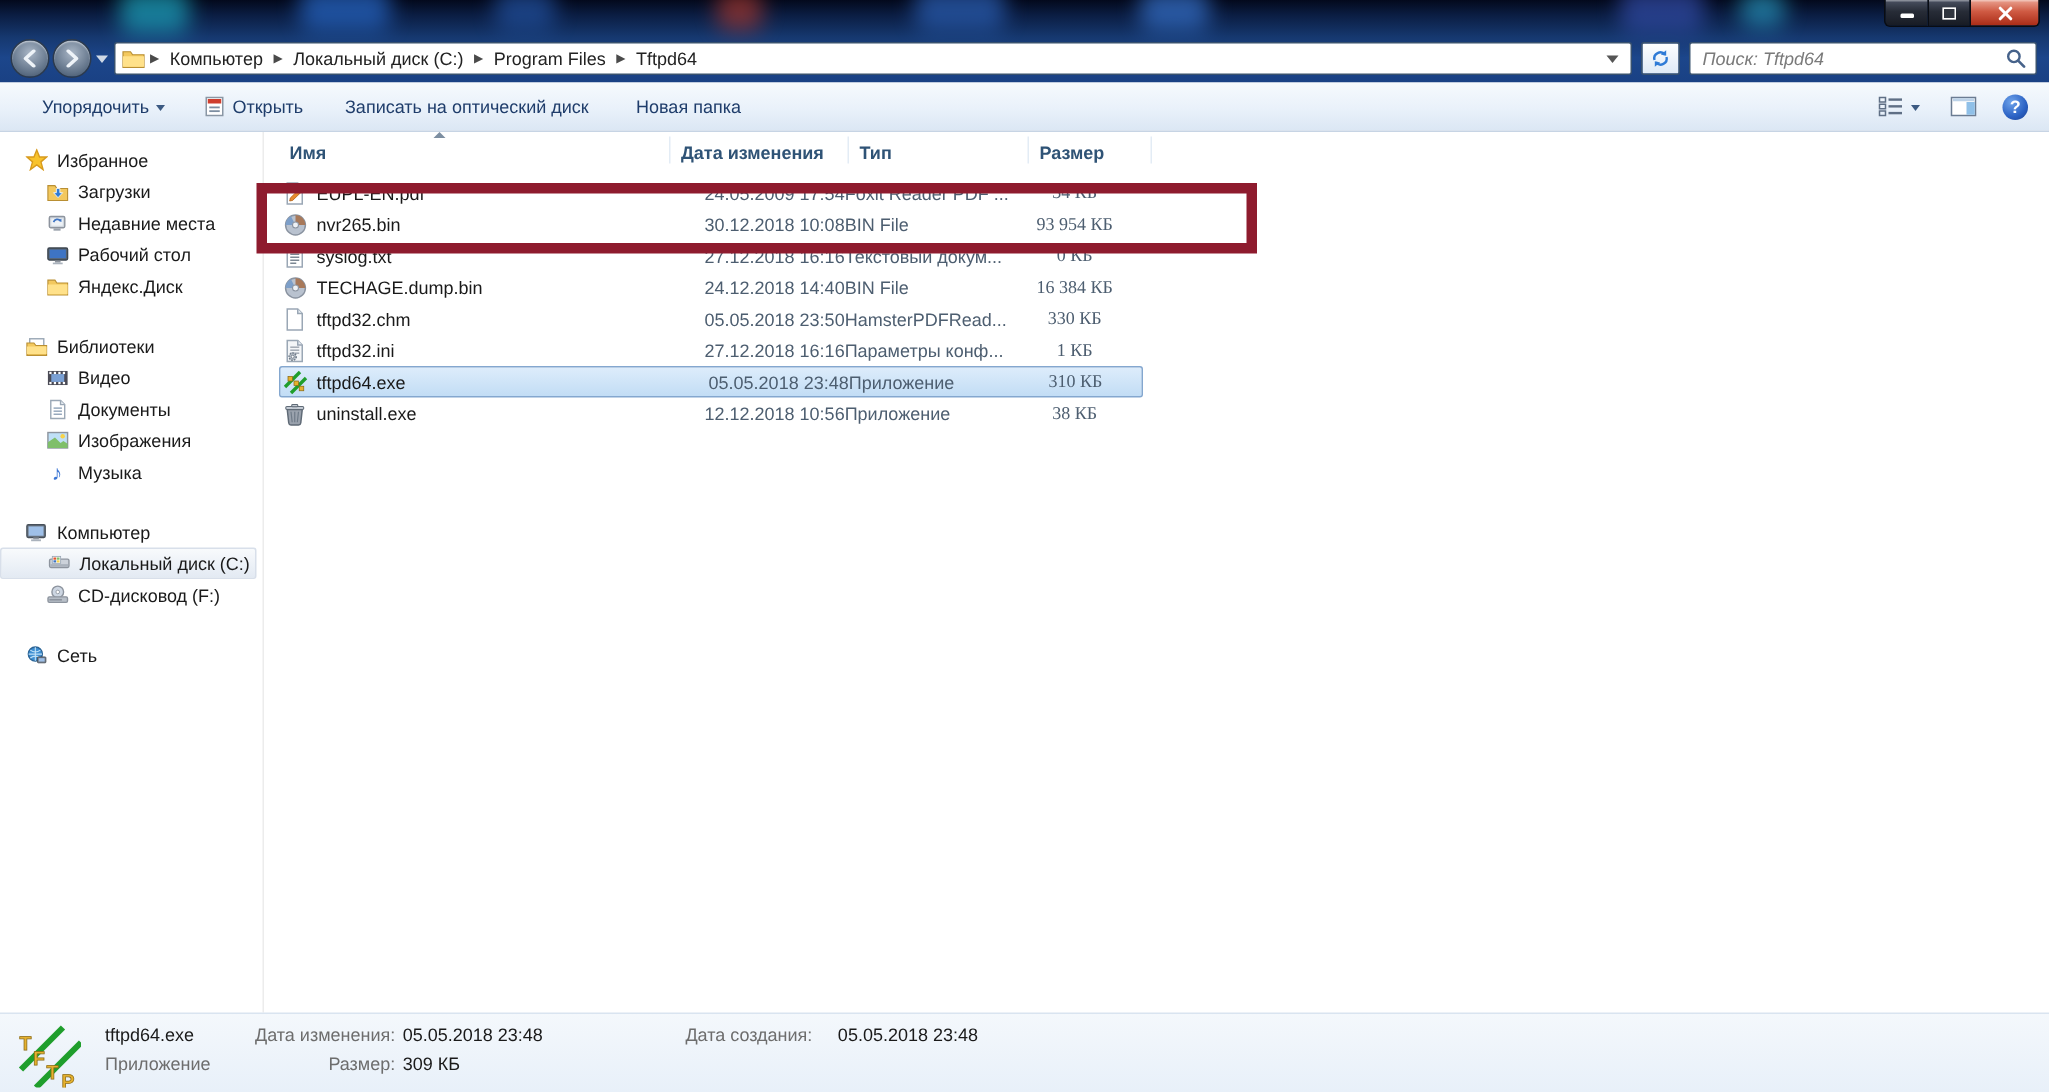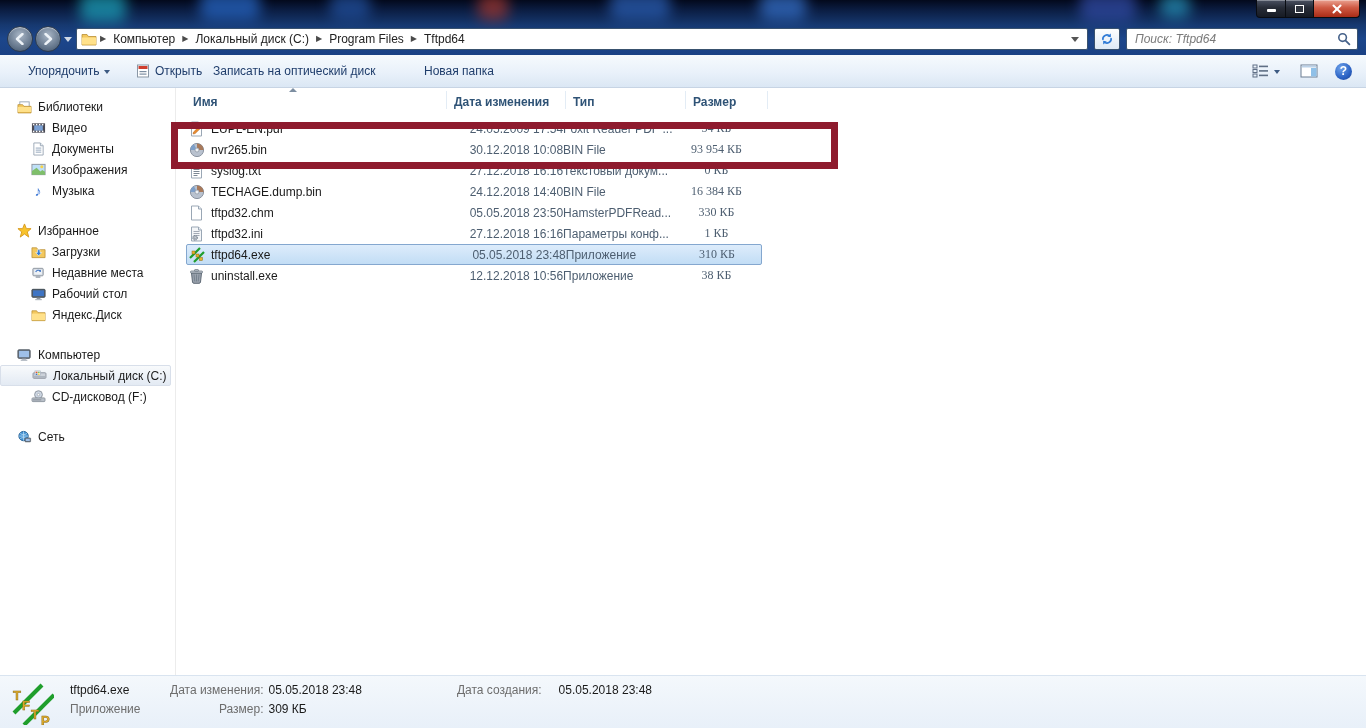--- a/index.html
+++ b/index.html
@@ -183,21 +183,21 @@
       <span class="tb-icon">
         <svg width="14" height="14" viewBox="0 0 14 14">
           <rect x="1.5" y="1" width="11" height="12" fill="#fff" stroke="#8a97a5"></rect>
           <rect x="2.5" y="2" width="9" height="3" fill="#cf3e2e"></rect>
           <rect x="3.5" y="7" width="7" height="1.2" fill="#7d8ea1"></rect>
           <rect x="3.5" y="9.5" width="7" height="1.2" fill="#7d8ea1"></rect>
         </svg>
       </span>
       <span>Открыть</span>
     </div>
-    <div class="tb-item" style="left:213px;">
+    <div class="tb-item" style="left:230px;">
       <span>Записать на оптический диск</span>
     </div>
     <div class="tb-item" style="left:424px;">
       <span>Новая папка</span>
     </div>
 
     <div class="tb-item" style="right:86px;">
       <svg width="17" height="14" viewBox="0 0 17 14">
         <rect x="1" y="1" width="4" height="3" fill="none" stroke="#5f6f85"></rect>
         <rect x="7" y="1.6" width="9" height="1.6" fill="#5f6f85"></rect>
@@ -218,20 +218,72 @@
     <div class="tb-item" style="right:14px;">
       <span style="width:17px;height:17px;border-radius:50%;background:radial-gradient(circle at 35% 30%,#6da2ea,#2b62c4 60%,#1b3f8e);color:#fff;font-weight:bold;font-size:12px;display:flex;align-items:center;justify-content:center;">?</span>
     </div>
   </div>
 
   <div class="sidebar">
 
     <div class="sec">
       <div class="side-row head">
         <span class="ic">
+          <svg width="15" height="15" viewBox="0 0 16 16">
+              <polygon points="8,1 10,6 15,6 11,9.5 12.5,15 8,11.7 3.5,15 5,9.5 1,6 6,6" fill="#f8c32c" stroke="#d89b1e"></polygon>
+            </svg>
+        </span>
+        <span class="lbl">Избранное</span>
+      </div>
+      <div class="side-row child">
+        <span class="ic">
+          <svg width="15" height="14" viewBox="0 0 16 14">
+              <path d="M1 2.5h5l1.4 2H15v8.5H1z" fill="#f3c85e" stroke="#b98f33" stroke-width=".8"></path>
+              <polygon points="7,4.5 9.5,4.5 9.5,7.5 11.5,7.5 8.2,11 5,7.5 7,7.5" fill="#2f7bd6" stroke="#fff" stroke-width=".6"></polygon>
+            </svg>
+        </span>
+        <span class="lbl">Загрузки</span>
+      </div>
+      <div class="side-row child">
+        <span class="ic">
+          <svg width="15" height="14" viewBox="0 0 16 14">
+              <rect x="2" y="2" width="11" height="8" rx="1" fill="#cfd6de" stroke="#8d949e"></rect>
+              <rect x="3.4" y="3.4" width="8.2" height="5.2" fill="#eef2f6"></rect>
+              <rect x="5" y="10.5" width="5" height="1.6" fill="#9aa2ad"></rect>
+              <path d="M5 6 a3 3 0 0 1 5 -1" stroke="#3e74c4" fill="none" stroke-width="1.2"></path>
+              <polygon points="10.6,3.6 10.6,6 8.4,5 " fill="#3e74c4"></polygon>
+            </svg>
+        </span>
+        <span class="lbl">Недавние места</span>
+      </div>
+      <div class="side-row child">
+        <span class="ic">
+          <svg width="15" height="14" viewBox="0 0 16 14">
+              <rect x="1" y="2" width="14" height="8.5" rx="1" fill="#5a6673" stroke="#3c454f"></rect>
+              <rect x="2.2" y="3.2" width="11.6" height="6" fill="#3e74c4"></rect>
+              <rect x="6" y="11" width="4" height="1.4" fill="#8d949e"></rect>
+              <rect x="4.5" y="12.4" width="7" height="1.2" fill="#aab2bc"></rect>
+            </svg>
+        </span>
+        <span class="lbl">Рабочий стол</span>
+      </div>
+      <div class="side-row child">
+        <span class="ic">
+          <svg width="15" height="14" viewBox="0 0 16 14">
+              <path d="M1 2.5h5l1.4 2H15v8.5H1z" fill="#f3c85e" stroke="#b98f33" stroke-width=".8"></path>
+              <path d="M1 5.5h14v7H1z" fill="#ffe18a"></path>
+            </svg>
+        </span>
+        <span class="lbl">Яндекс.Диск</span>
+      </div>
+    </div>
+
+    <div class="sec">
+      <div class="side-row head">
+        <span class="ic">
           <svg width="15" height="14" viewBox="0 0 16 14">
               <rect x="3" y="1.5" width="10" height="7" fill="#fff" stroke="#9aa7b5"></rect>
               <path d="M1 4.5h5l1.4 1.8H15v7H1z" fill="#f3c85e" stroke="#b98f33" stroke-width=".8"></path>
               <path d="M1 7h14v5.3H1z" fill="#ffe18a"></path>
             </svg>
         </span>
         <span class="lbl">Библиотеки</span>
       </div>
       <div class="side-row child">
         <span class="ic">
@@ -268,72 +320,20 @@
               <rect x="1" y="1" width="14" height="11" fill="#bfe0f7" stroke="#8d949e"></rect>
               <path d="M1 8 L6 4.5 L10 8.5 L12 7 L15 9 L15 12 L1 12 Z" fill="#7fbf6a"></path>
               <circle cx="11.5" cy="3.6" r="1.6" fill="#f7d249"></circle>
             </svg>
         </span>
         <span class="lbl">Изображения</span>
       </div>
       <div class="side-row child">
         <span class="ic" style="color:#3a75d4;font-size:14px;font-weight:bold;">♪</span>
         <span class="lbl">Музыка</span>
-      </div>
-    </div>
-
-    <div class="sec">
-      <div class="side-row head">
-        <span class="ic">
-          <svg width="15" height="15" viewBox="0 0 16 16">
-              <polygon points="8,1 10,6 15,6 11,9.5 12.5,15 8,11.7 3.5,15 5,9.5 1,6 6,6" fill="#f8c32c" stroke="#d89b1e"></polygon>
-            </svg>
-        </span>
-        <span class="lbl">Избранное</span>
-      </div>
-      <div class="side-row child">
-        <span class="ic">
-          <svg width="15" height="14" viewBox="0 0 16 14">
-              <path d="M1 2.5h5l1.4 2H15v8.5H1z" fill="#f3c85e" stroke="#b98f33" stroke-width=".8"></path>
-              <polygon points="7,4.5 9.5,4.5 9.5,7.5 11.5,7.5 8.2,11 5,7.5 7,7.5" fill="#2f7bd6" stroke="#fff" stroke-width=".6"></polygon>
-            </svg>
-        </span>
-        <span class="lbl">Загрузки</span>
-      </div>
-      <div class="side-row child">
-        <span class="ic">
-          <svg width="15" height="14" viewBox="0 0 16 14">
-              <rect x="2" y="2" width="11" height="8" rx="1" fill="#cfd6de" stroke="#8d949e"></rect>
-              <rect x="3.4" y="3.4" width="8.2" height="5.2" fill="#eef2f6"></rect>
-              <rect x="5" y="10.5" width="5" height="1.6" fill="#9aa2ad"></rect>
-              <path d="M5 6 a3 3 0 0 1 5 -1" stroke="#3e74c4" fill="none" stroke-width="1.2"></path>
-              <polygon points="10.6,3.6 10.6,6 8.4,5 " fill="#3e74c4"></polygon>
-            </svg>
-        </span>
-        <span class="lbl">Недавние места</span>
-      </div>
-      <div class="side-row child">
-        <span class="ic">
-          <svg width="15" height="14" viewBox="0 0 16 14">
-              <rect x="1" y="2" width="14" height="8.5" rx="1" fill="#5a6673" stroke="#3c454f"></rect>
-              <rect x="2.2" y="3.2" width="11.6" height="6" fill="#3e74c4"></rect>
-              <rect x="6" y="11" width="4" height="1.4" fill="#8d949e"></rect>
-              <rect x="4.5" y="12.4" width="7" height="1.2" fill="#aab2bc"></rect>
-            </svg>
-        </span>
-        <span class="lbl">Рабочий стол</span>
-      </div>
-      <div class="side-row child">
-        <span class="ic">
-          <svg width="15" height="14" viewBox="0 0 16 14">
-              <path d="M1 2.5h5l1.4 2H15v8.5H1z" fill="#f3c85e" stroke="#b98f33" stroke-width=".8"></path>
-              <path d="M1 5.5h14v7H1z" fill="#ffe18a"></path>
-            </svg>
-        </span>
-        <span class="lbl">Яндекс.Диск</span>
       </div>
     </div>
 
     <div class="sec">
       <div class="side-row head">
         <span class="ic">
           <svg width="15" height="14" viewBox="0 0 16 14">
               <rect x="1" y="1.5" width="13" height="9" rx="1" fill="#6f7b88" stroke="#47505a"></rect>
               <rect x="2.2" y="2.7" width="10.6" height="6.6" fill="#9fc0e8"></rect>
               <rect x="5.5" y="10.5" width="4" height="1.4" fill="#8d949e"></rect>

